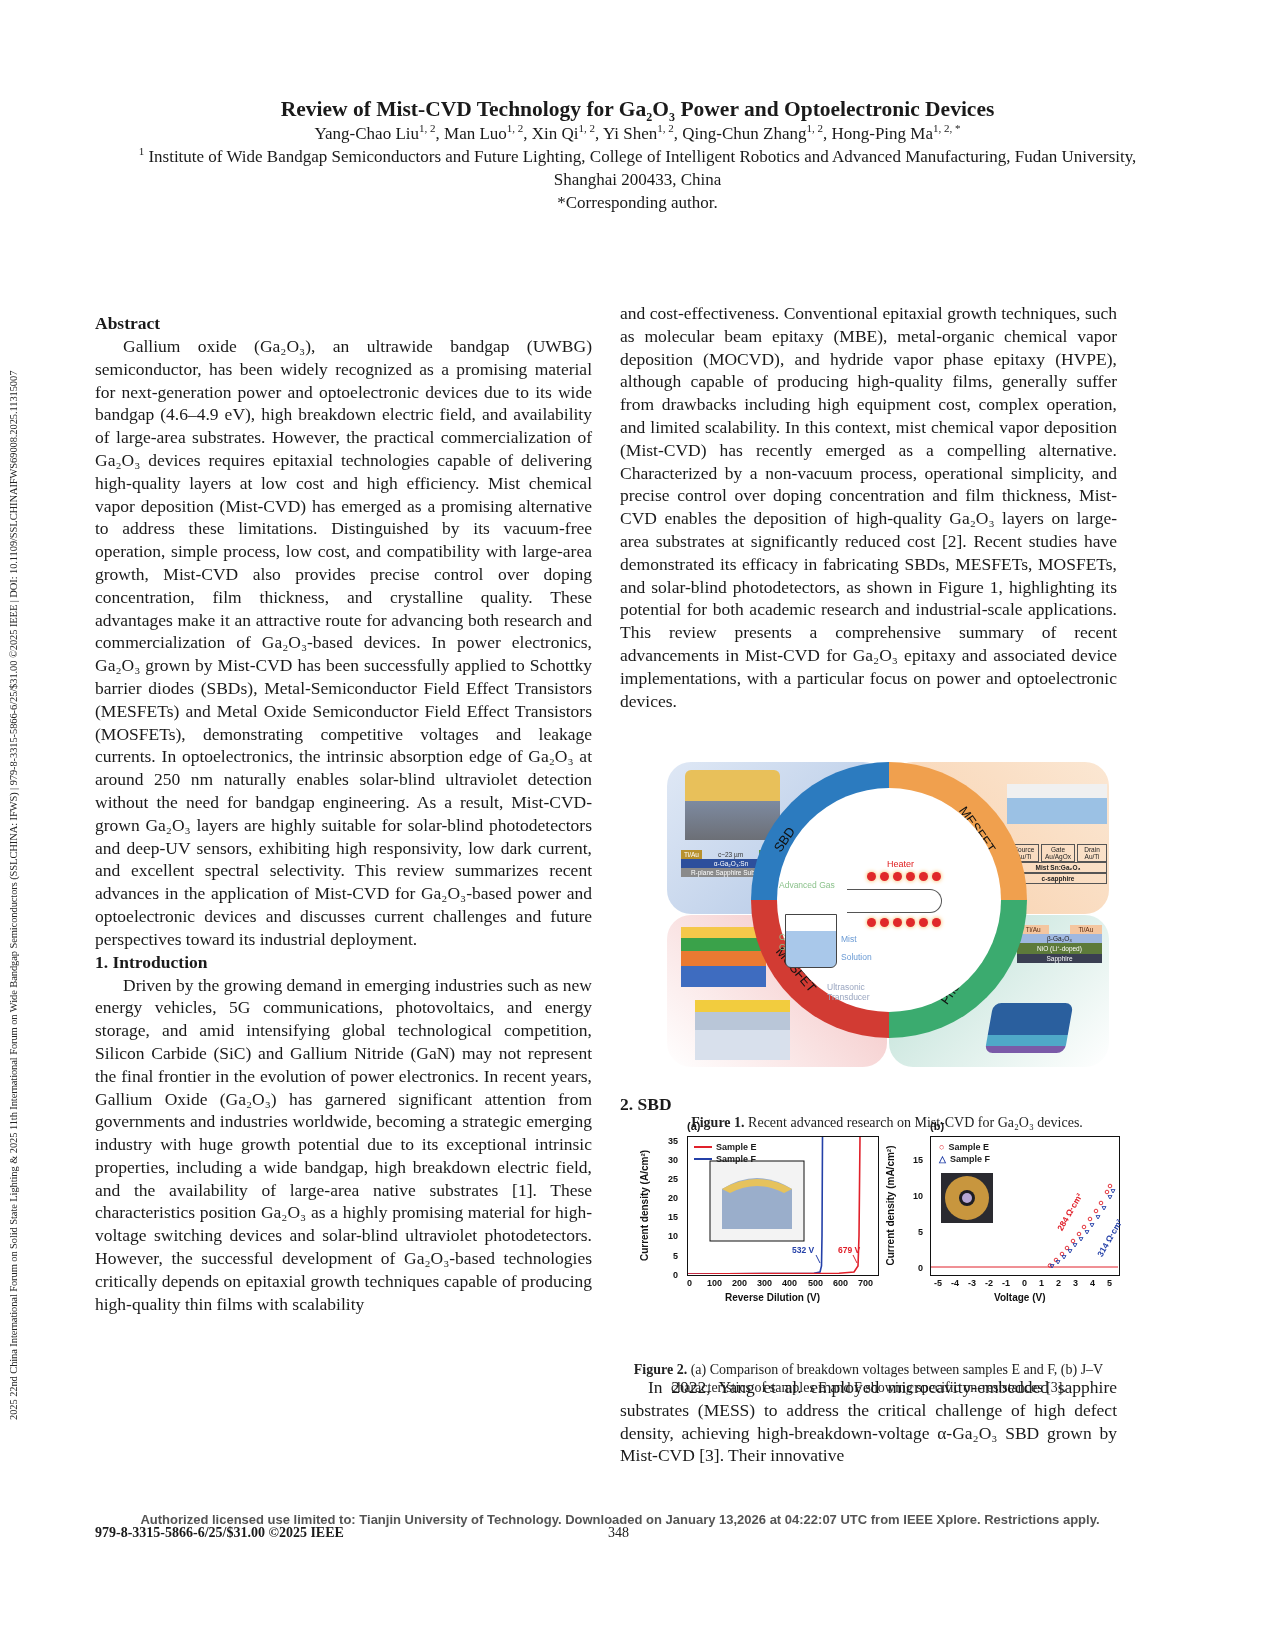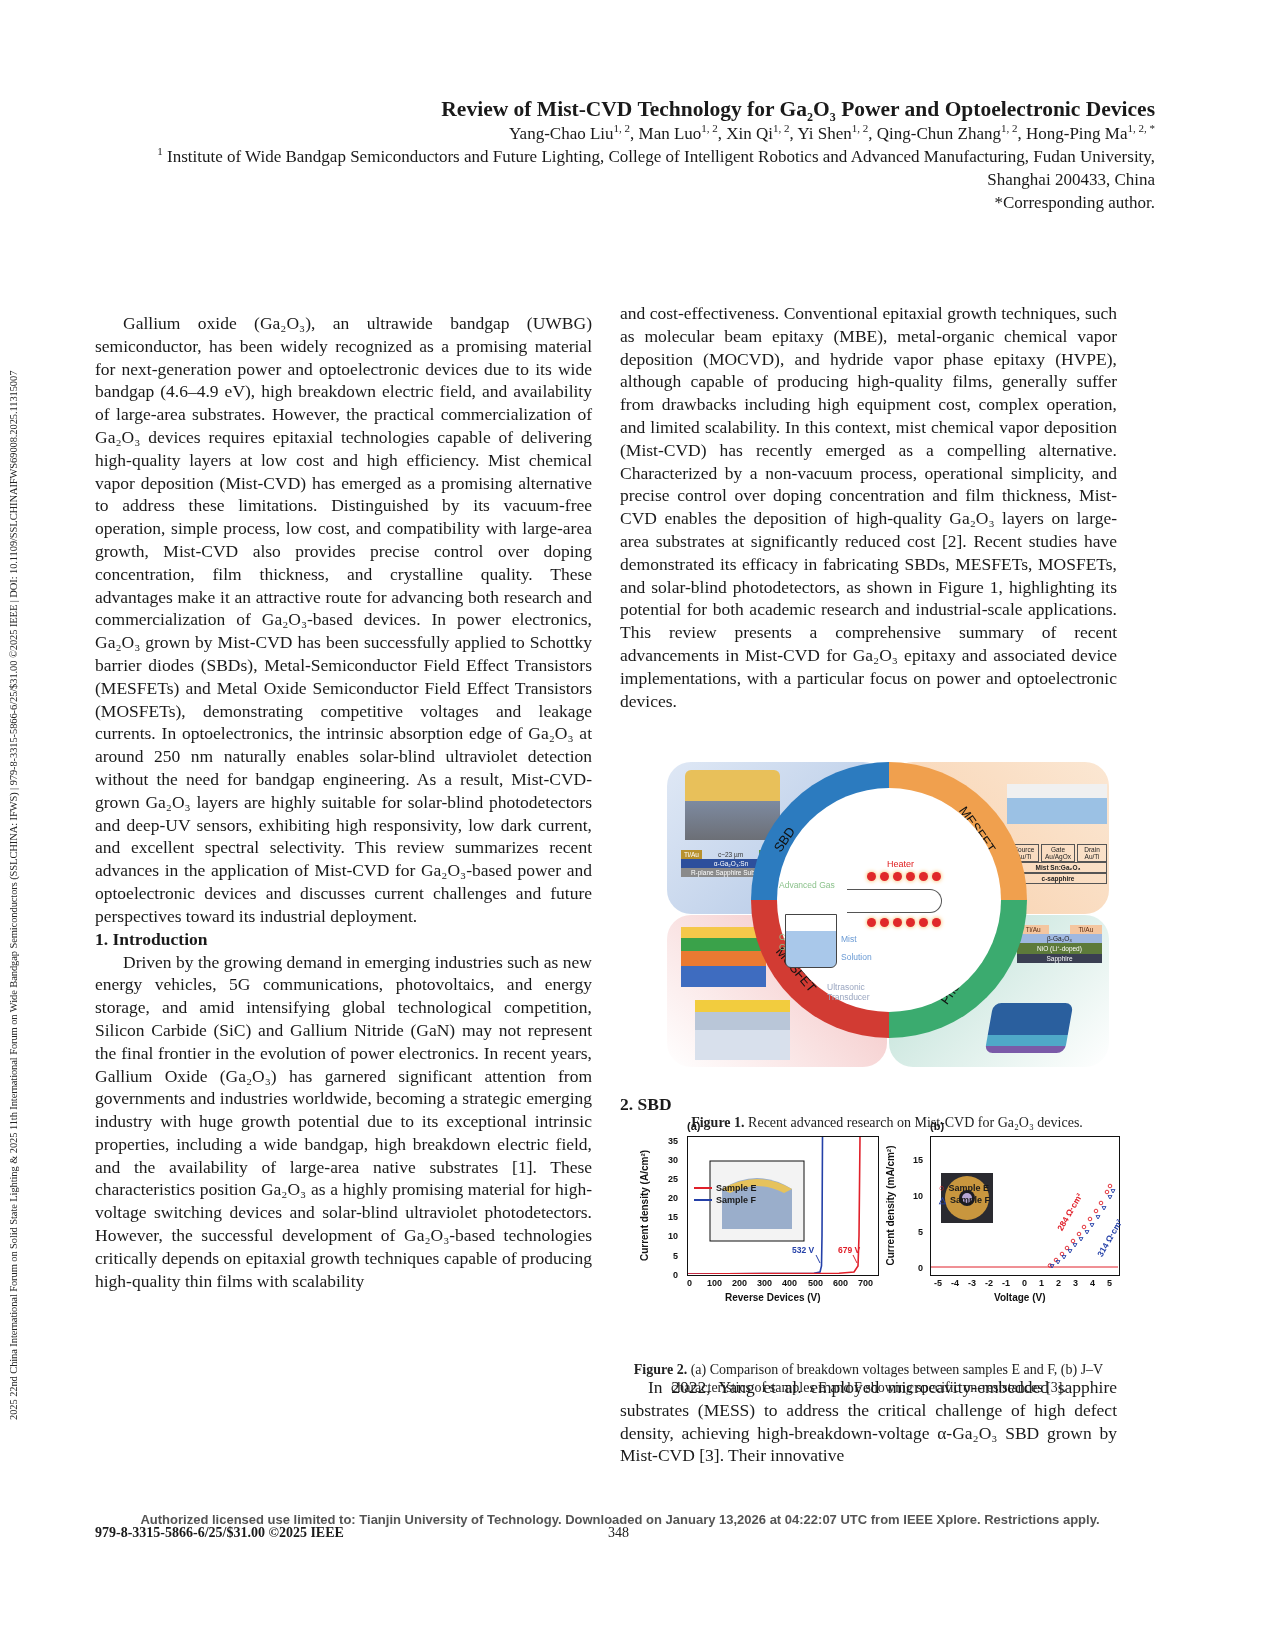--- a/index.html
+++ b/index.html
@@ -5,21 +5,21 @@
   * { box-sizing: border-box; margin: 0; padding: 0; }
   html, body { width: 1275px; height: 1650px; background: #ffffff; overflow: hidden; }
   body { position: relative; font-family: "Liberation Serif", "DejaVu Serif", serif; color: #1a1a1a; }
 
   .side-strip {
     position: absolute; left: 8px; top: 1420px; width: 1240px; height: 18px;
     transform: rotate(-90deg); transform-origin: left top;
     font-size: 10.5px; letter-spacing: -0.1px; color: #222; white-space: nowrap;
   }
 
-  .header { position: absolute; top: 96px; left: 120px; width: 1035px; text-align: right; }
+  .header { position: absolute; top: 96px; left: 120px; width: 1035px; text-align: center; }
   .title { font-size: 21.5px; font-weight: bold; line-height: 26px; }
   .authors, .affil, .corr, .email { font-size: 17px; line-height: 23px; }
   sup { font-size: 11px; vertical-align: super; line-height: 0; }
   sub { font-size: 12px; vertical-align: sub; line-height: 0; }
 
   .col { position: absolute; font-size: 17.5px; line-height: 22.8px; text-align: justify; }
   .col-left { left: 95px; top: 312px; width: 497px; }
   .col-right { left: 620px; top: 302px; width: 497px; }
   .section-heading { font-weight: bold; font-size: 17.5px; line-height: 23px; }
   .para { text-indent: 28px; }
@@ -56,21 +56,21 @@
   .fig-caption { position: absolute; font-size: 14px; line-height: 18px; color: #222; margin-top: 44px; }
   .fig-caption b { font-weight: bold; }
   .fig1-caption { left: 662px; top: 1070px; width: 450px; text-align: center; }
 
   
   .chart { position: absolute; font-family: "Liberation Sans", sans-serif; }
   .chart-panel-label { position: absolute; font-size: 11px; font-weight: bold; }
   .plot-box { position: absolute; border: 1.5px solid #111; background: #fff; }
   .tick-label { position: absolute; font-size: 9px; font-weight: bold; color: #111; }
   .axis-title { position: absolute; font-size: 10px; font-weight: bold; color: #111; white-space: nowrap; }
-  .legend { position: absolute; font-size: 9px; font-weight: bold; margin-top: 41px; }
+  .legend { position: absolute; font-size: 9px; font-weight: bold; }
   .legend div { display: flex; align-items: center; gap: 4px; height: 12px; }
   .legend .line { width: 18px; height: 2px; }
   .anno { position: absolute; font-size: 8.5px; font-weight: bold; white-space: nowrap; }
 
   .fig2-caption { left: 620px; top: 1317px; width: 497px; text-align: center; }
 
   .footer-notice { position: absolute; left: 120px; top: 1512px; width: 1000px; font-family: "Liberation Sans", sans-serif; font-size: 13px; color: #555; text-align: center; font-weight: bold; }
   .footer-isbn { position: absolute; left: 95px; top: 1525px; font-size: 14px; font-weight: bold; }
   .footer-page { position: absolute; left: 608px; top: 1525px; font-size: 14px; }
 </style>
@@ -87,20 +87,21 @@
     <span>Xin Qi</span><sup>1, 2</sup>,
     <span>Yi Shen</span><sup>1, 2</sup>,
     <span>Qing-Chun Zhang</span><sup>1, 2</sup>,
     <span>Hong-Ping Ma</span><sup>1, 2, *</sup>
   </div>
   <div class="affil"><sup>1</sup> <span>Institute of Wide Bandgap Semiconductors and Future Lighting, College of Intelligent Robotics and Advanced Manufacturing, Fudan University, Shanghai 200433, China</span></div>
   <div class="corr">*Corresponding author.</div>
 </div>
 
 <div class="col col-left">
+  <div class="section-heading">Abstract</div>
   <p class="para">Gallium oxide (Ga₂O₃), an ultrawide bandgap (UWBG) semiconductor, has been widely recognized as a promising material for next-generation power and optoelectronic devices due to its wide bandgap (4.6–4.9 eV), high breakdown electric field, and availability of large-area substrates. However, the practical commercialization of Ga₂O₃ devices requires epitaxial technologies capable of delivering high-quality layers at low cost and high efficiency. Mist chemical vapor deposition (Mist-CVD) has emerged as a promising alternative to address these limitations. Distinguished by its vacuum-free operation, simple process, low cost, and compatibility with large-area growth, Mist-CVD also provides precise control over doping concentration, film thickness, and crystalline quality. These advantages make it an attractive route for advancing both research and commercialization of Ga₂O₃-based devices. In power electronics, Ga₂O₃ grown by Mist-CVD has been successfully applied to Schottky barrier diodes (SBDs), Metal-Semiconductor Field Effect Transistors (MESFETs) and Metal Oxide Semiconductor Field Effect Transistors (MOSFETs), demonstrating competitive voltages and leakage currents. In optoelectronics, the intrinsic absorption edge of Ga₂O₃ at around 250 nm naturally enables solar-blind ultraviolet detection without the need for bandgap engineering. As a result, Mist-CVD-grown Ga₂O₃ layers are highly suitable for solar-blind photodetectors and deep-UV sensors, exhibiting high responsivity, low dark current, and excellent spectral selectivity. This review summarizes recent advances in the application of Mist-CVD for Ga₂O₃-based power and optoelectronic devices and discusses current challenges and future perspectives toward its industrial deployment.</p>
   <div class="section-heading">1. Introduction</div>
   <p class="para">Driven by the growing demand in emerging industries such as new energy vehicles, 5G communications, photovoltaics, and energy storage, and amid intensifying global technological competition, Silicon Carbide (SiC) and Gallium Nitride (GaN) may not represent the final frontier in the evolution of power electronics. In recent years, Gallium Oxide (Ga₂O₃) has garnered significant attention from governments and industries worldwide, becoming a strategic emerging industry with huge growth potential due to its exceptional intrinsic properties, including a wide bandgap, high breakdown electric field, and the availability of large-area native substrates [1]. These characteristics position Ga₂O₃ as a highly promising material for high-voltage switching devices and solar-blind ultraviolet photodetectors. However, the successful development of Ga₂O₃-based technologies critically depends on epitaxial growth techniques capable of producing high-quality thin films with scalability</p>
 </div>
 
 <div class="col col-right">
   <p class="para noindent">and cost-effectiveness. Conventional epitaxial growth techniques, such as molecular beam epitaxy (MBE), metal-organic chemical vapor deposition (MOCVD), and hydride vapor phase epitaxy (HVPE), although capable of producing high-quality films, generally suffer from drawbacks including high equipment cost, complex operation, and limited scalability. In this context, mist chemical vapor deposition (Mist-CVD) has recently emerged as a compelling alternative. Characterized by a non-vacuum process, operational simplicity, and precise control over doping concentration and film thickness, Mist-CVD enables the deposition of high-quality Ga₂O₃ layers on large-area substrates at significantly reduced cost [2]. Recent studies have demonstrated its efficacy in fabricating SBDs, MESFETs, MOSFETs, and solar-blind photodetectors, as shown in Figure 1, highlighting its potential for both academic research and industrial-scale applications. This review presents a comprehensive summary of recent advancements in Mist-CVD for Ga₂O₃ epitaxy and associated device implementations, with a particular focus on power and optoelectronic devices.</p>
 </div>
 
 <div class="fig1">
@@ -224,21 +225,21 @@
   <div class="tick-label" style="left:23px; top:16px;">35</div>
 
   <div class="tick-label" style="left:42px; top:158px;">0</div>
   <div class="tick-label" style="left:62px; top:158px;">100</div>
   <div class="tick-label" style="left:87px; top:158px;">200</div>
   <div class="tick-label" style="left:112px; top:158px;">300</div>
   <div class="tick-label" style="left:137px; top:158px;">400</div>
   <div class="tick-label" style="left:163px; top:158px;">500</div>
   <div class="tick-label" style="left:188px; top:158px;">600</div>
   <div class="tick-label" style="left:213px; top:158px;">700</div>
-  <div class="axis-title" style="left:80px; top:172px;">Reverse Devices (V)</div>
+  <div class="axis-title" style="left:80px; top:172px;">Reverse Dilution (V)</div>
   <div class="axis-title" style="left:-56px; top:80px; transform:rotate(-90deg);">Current density (A/cm²)</div>
 </div>
 
 <div class="chart" style="left:890px; top:1120px; width:235px; height:195px;">
   <div class="chart-panel-label" style="left:40px; top:0;">(b)</div>
   <div class="plot-box" style="left:40px; top:16px; width:190px; height:140px;">
     <svg width="187" height="137" viewBox="0 0 187 137">
 
       <line x1="0" y1="130" x2="187" y2="130" stroke="#e0202a" stroke-width="1"></line>
       <g fill="none" stroke="#e0202a" stroke-width="0.9">

